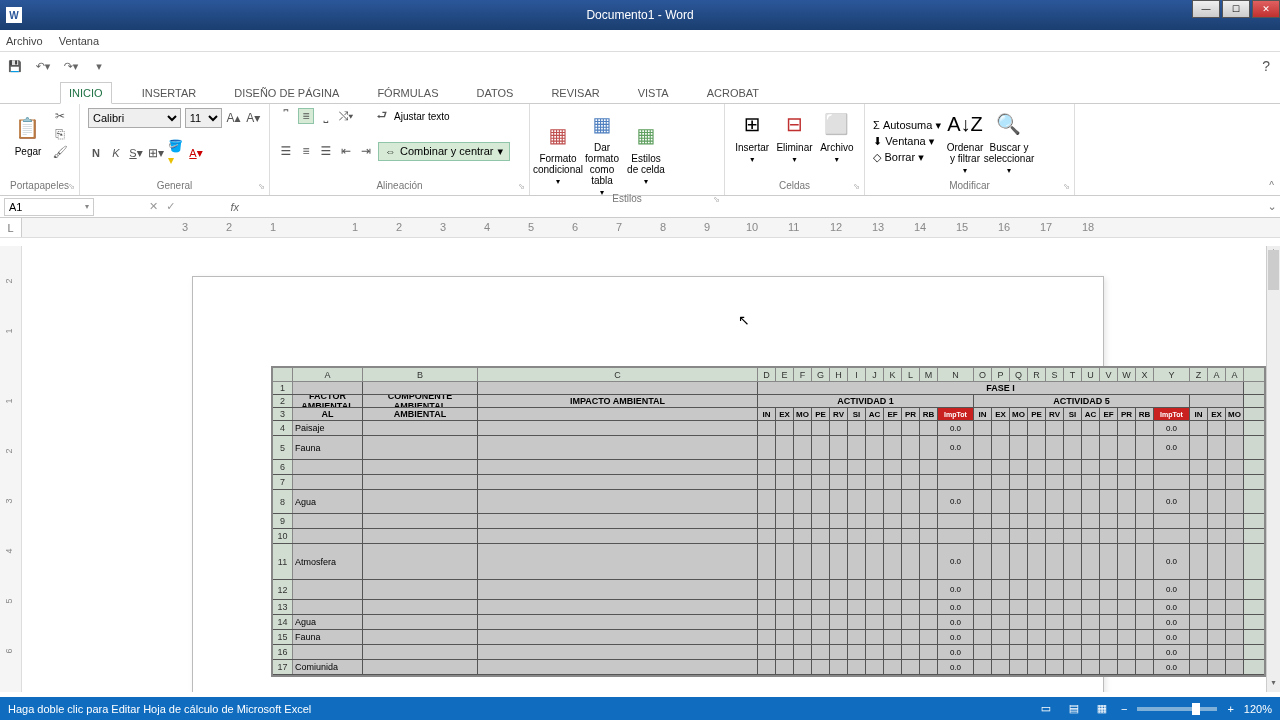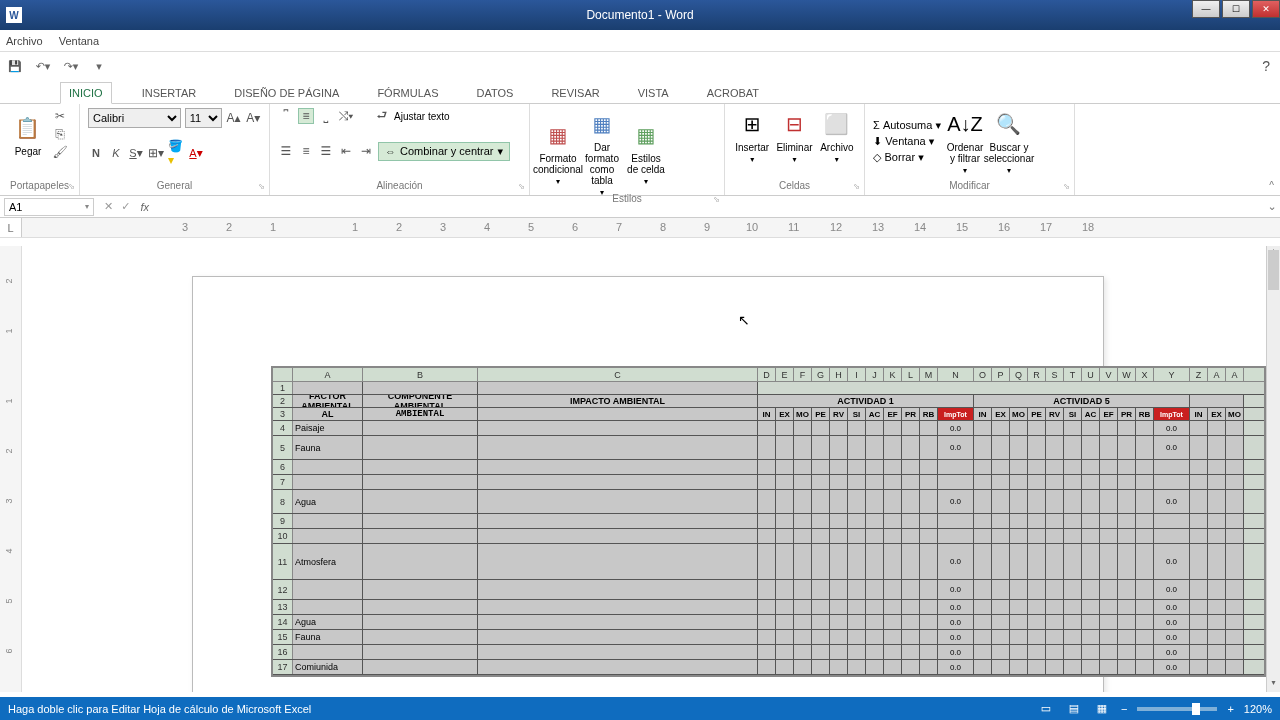--- a/index.html
+++ b/index.html
@@ -25,21 +25,21 @@
 .btn-stack{display:flex;flex-direction:column;align-items:center;gap:2px;}
 .btn-row{display:flex;gap:4px;align-items:center;}
 .ribbon-icon{width:16px;height:16px;display:inline-flex;align-items:center;justify-content:center;font-size:12px;color:#555;}
 .big-btn{width:40px;display:flex;flex-direction:column;align-items:center;gap:2px;}
 .big-btn .img{width:32px;height:32px;display:flex;align-items:center;justify-content:center;font-size:20px;}
 .big-btn .lbl{font-size:10px;text-align:center;line-height:1.1;}
 select.combo{border:1px solid #aaa;font-size:11px;height:20px;}
 .merge-btn{border:1px solid #91c5a9;background:#d6ead6;padding:2px 6px;font-size:10px;display:flex;align-items:center;gap:4px;}
 .align-active{border:1px solid #91c5a9;background:#d6ead6;}
 .collapse-ribbon{position:absolute;right:6px;bottom:4px;color:#777;font-size:10px;}
-.formula-bar{height:22px;border-bottom:1px solid #ccc;display:flex;align-items:center;}
+.formula-bar{height:22px;border-bottom:1px solid #ccc;display:flex;align-items:center;gap:45px;}
 .name-box{width:90px;border:1px solid #ccc;margin-left:4px;height:18px;padding:0 4px;display:flex;align-items:center;justify-content:space-between;}
 .fb-btns{display:flex;gap:8px;margin:0 10px;color:#999;}
 .fx{font-style:italic;color:#666;margin-right:6px;}
 .fb-input{flex:1;height:18px;border:none;}
 .fb-expand{width:16px;text-align:center;color:#777;}
 .ruler-row{height:20px;border-bottom:1px solid #ddd;display:flex;}
 .ruler-corner{width:22px;border-right:1px solid #ccc;display:flex;align-items:center;justify-content:center;color:#777;}
 .ruler-h{flex:1;position:relative;background:#f5f5f5;color:#888;font-size:9px;}
 .ruler-h span{position:absolute;top:3px;}
 .doc-area{position:absolute;top:246px;left:0;right:14px;bottom:28px;display:flex;}
@@ -316,34 +316,35 @@
       <div class="colcell" style="width: 18px;">Z</div>
       <div class="colcell" style="width: 18px;">A</div>
       <div class="colcell" style="width: 18px;">A</div>
     </div>
   <div class="sheet-body" id="sheet-body">
       <div class="sheet-row" style="height: 13px;">
         <div class="rownum" style="width: 20px; height: 100%;">1</div>
         <div class="cell hdr" style="width: 70px; height: 100%; border-bottom: none;"></div>
         <div class="cell hdr" style="width: 115px; height: 100%;"></div>
         <div class="cell hdr" style="width: 280px; height: 100%;"></div>
+        <div class="cell hdr" style="width: 486px; height: 100%;">FASE I</div>
       </div>
       <div class="sheet-row" style="height: 13px;">
         <div class="rownum" style="width: 20px; height: 100%;">2</div>
         <div class="cell hdr" style="width: 70px; height: 100%; border-bottom: none;">FACTOR AMBIENTAL</div>
         <div class="cell hdr" style="width: 115px; height: 100%;">COMPONENTE AMBIENTAL</div>
         <div class="cell hdr" style="width: 280px; height: 100%;">IMPACTO AMBIENTAL</div>
         <div class="cell hdr" style="width: 216px; height: 100%;">ACTIVIDAD 1</div>
         <div class="cell hdr" style="width: 216px; height: 100%;">ACTIVIDAD 5</div>
         <div class="cell hdr" style="width: 54px; height: 100%;"></div>
       </div>
       <div class="sheet-row" style="height: 13px;">
         <div class="rownum" style="width: 20px; height: 100%;">3</div>
         <div class="cell hdr" style="width: 70px; height: 100%;">AL</div>
-        <div class="cell hdr" style="width: 115px; height: 100%; font-family: Liberation Mono, monospace;">AMBIENTAL</div>
+        <div class="cell hdr" style="width: 115px; height: 100%;">AMBIENTAL</div>
         <div class="cell hdr" style="width: 280px; height: 100%;"></div>
         <div class="cell small hdr" style="width: 18px; height: 100%;">IN</div>
         <div class="cell small hdr" style="width: 18px; height: 100%;">EX</div>
         <div class="cell small hdr" style="width: 18px; height: 100%;">MO</div>
         <div class="cell small hdr" style="width: 18px; height: 100%;">PE</div>
         <div class="cell small hdr" style="width: 18px; height: 100%;">RV</div>
         <div class="cell small hdr" style="width: 18px; height: 100%;">SI</div>
         <div class="cell small hdr" style="width: 18px; height: 100%;">AC</div>
         <div class="cell small hdr" style="width: 18px; height: 100%;">EF</div>
         <div class="cell small hdr" style="width: 18px; height: 100%;">PR</div>

